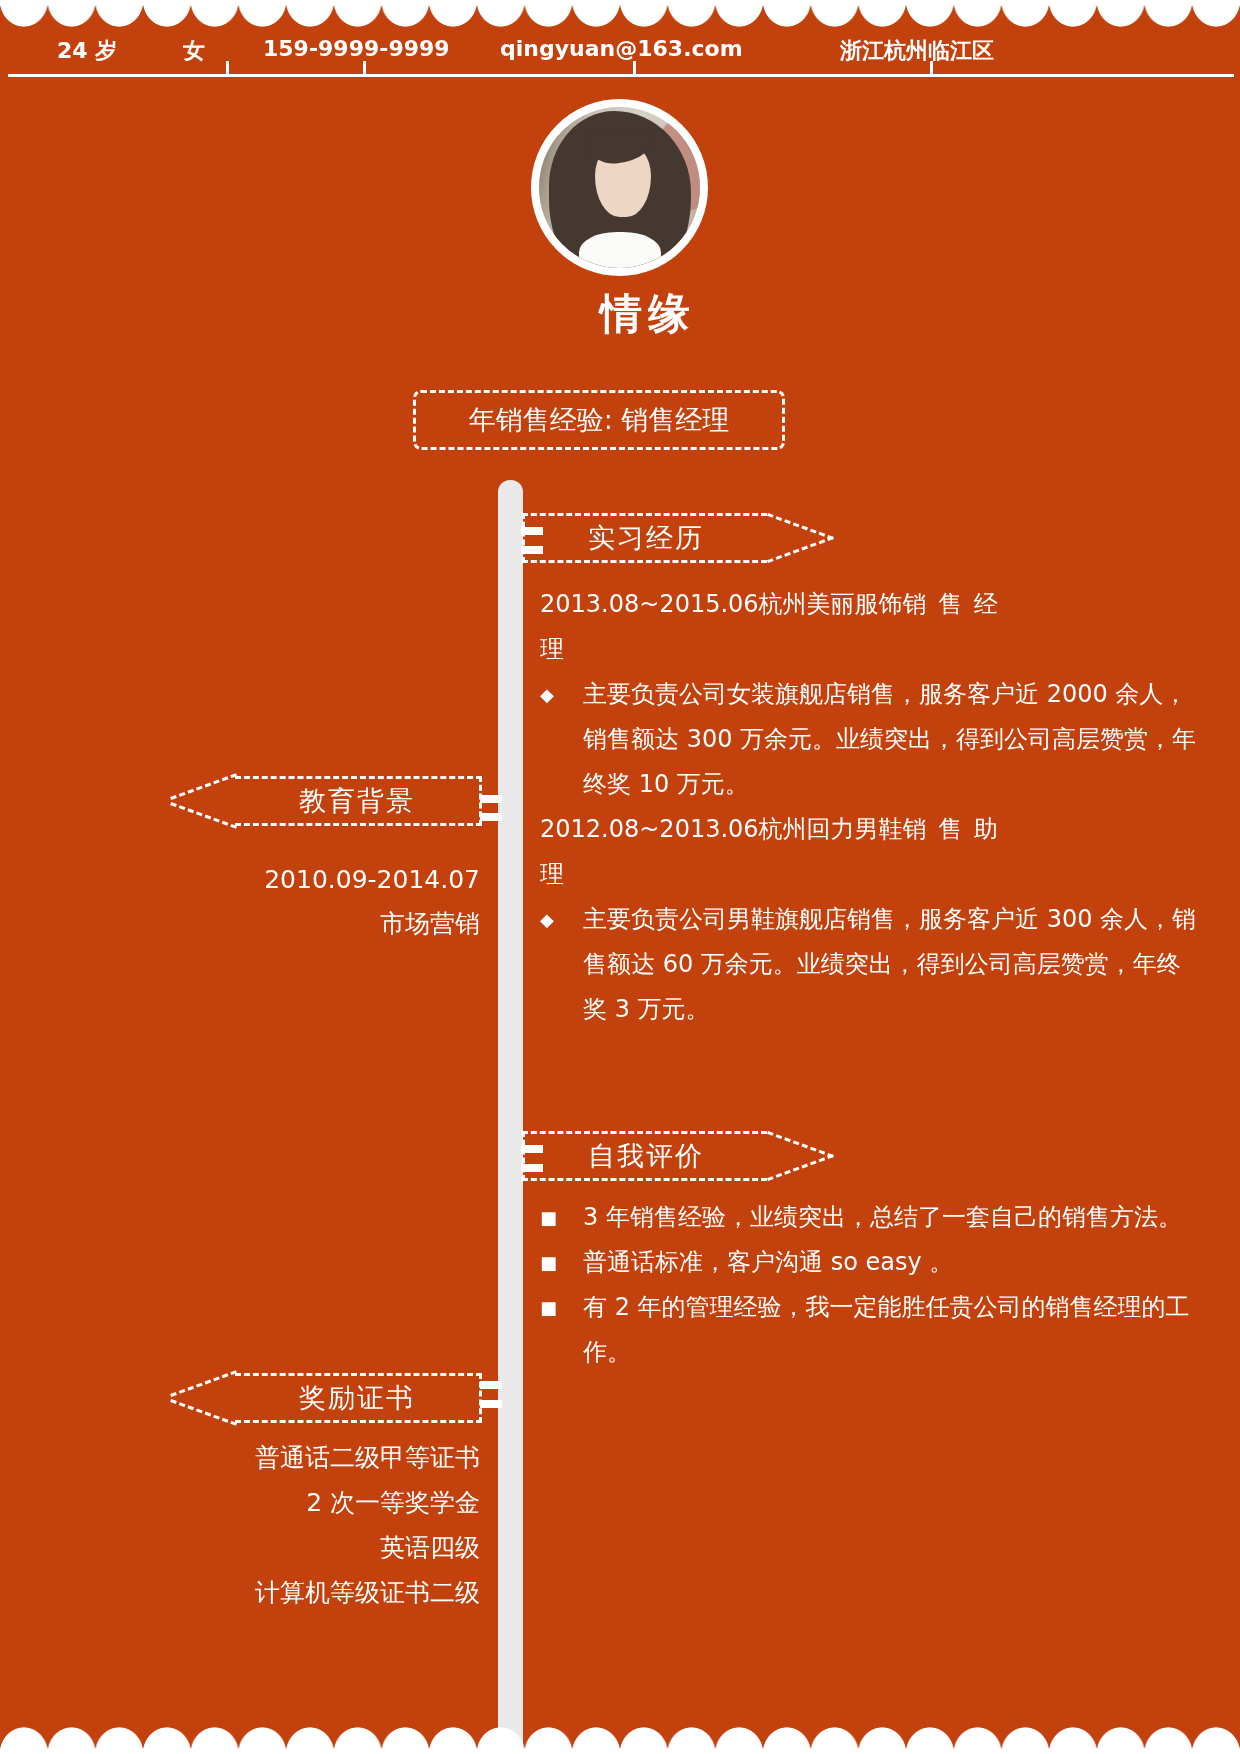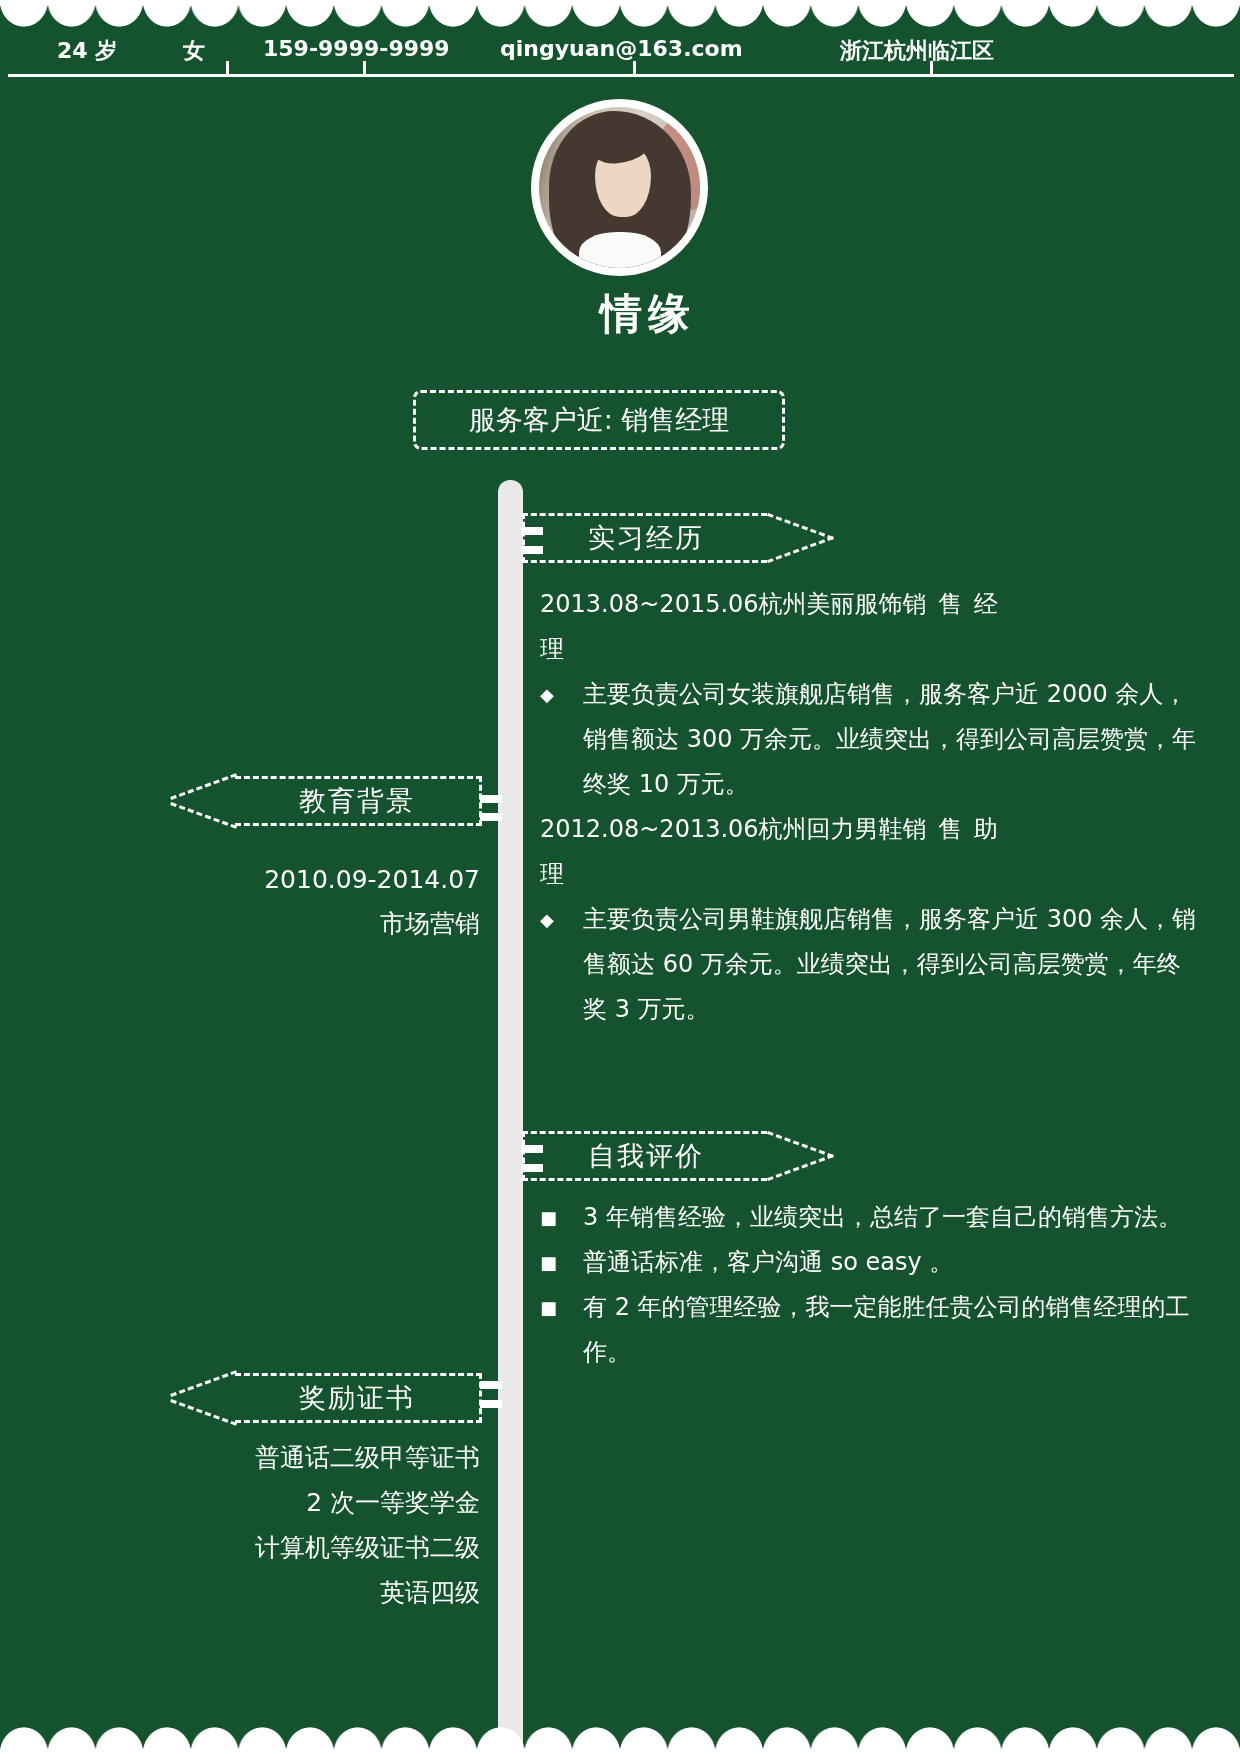--- a/index.html
+++ b/index.html
@@ -1,20 +1,20 @@
 <!DOCTYPE html>
 <html><head>
 <meta charset="utf-8">
 <style>
   html,body { margin:0; padding:0; }
   .page {
     position: relative;
     width: 1240px;
     height: 1754px;
-    background: #14532d;
+    background: #c2410c;
     overflow: hidden;
     font-family: "DejaVu Sans", sans-serif;
     color: #ffffff;
   }
   
   .scallop-top {
     position:absolute; top:0; left:0; width:100%; height:27px;
     background-image: radial-gradient(24.5px 27px at 50% 0, #ffffff 97%, rgba(255,255,255,0) 100%);
     background-size: 47.7px 27px; background-repeat: repeat-x;
   }
@@ -111,21 +111,21 @@
   <div class="avatar">
     <div class="ph-red"></div>
     <div class="ph-hair"></div>
     <div class="ph-face"></div>
     <div class="ph-bangs"></div>
     <div class="ph-shirt"></div>
   </div>
 
   <div class="name">情缘</div>
 
-  <div class="objective">服务客户近: 销售经理</div>
+  <div class="objective">年销售经验: 销售经理</div>
 
   <div class="tbar"></div>
 
   <div class="prong" style="left:521px; top:527px;"></div>
   <div class="prong" style="left:521px; top:546px;"></div>
   <div class="prong" style="left:480px; top:795px;"></div>
   <div class="prong" style="left:480px; top:813px;"></div>
   <div class="prong" style="left:521px; top:1145px;"></div>
   <div class="prong" style="left:521px; top:1164px;"></div>
   <div class="prong" style="left:480px; top:1381px;"></div>
@@ -198,19 +198,19 @@
 
   <div class="secbox secbox-l box-awd">
     <span>奖励证书</span>
     <div class="arm arm-top"></div>
     <div class="arm arm-bot"></div>
   </div>
 
   <div class="lcol awd-block">
     <div>普通话二级甲等证书</div>
     <div>2 次一等奖学金</div>
+    <div>英语四级</div>
     <div>计算机等级证书二级</div>
-    <div>英语四级</div>
   </div>
 
   <div class="scallop-bottom"></div>
 
 </div>
 
 </body></html>

